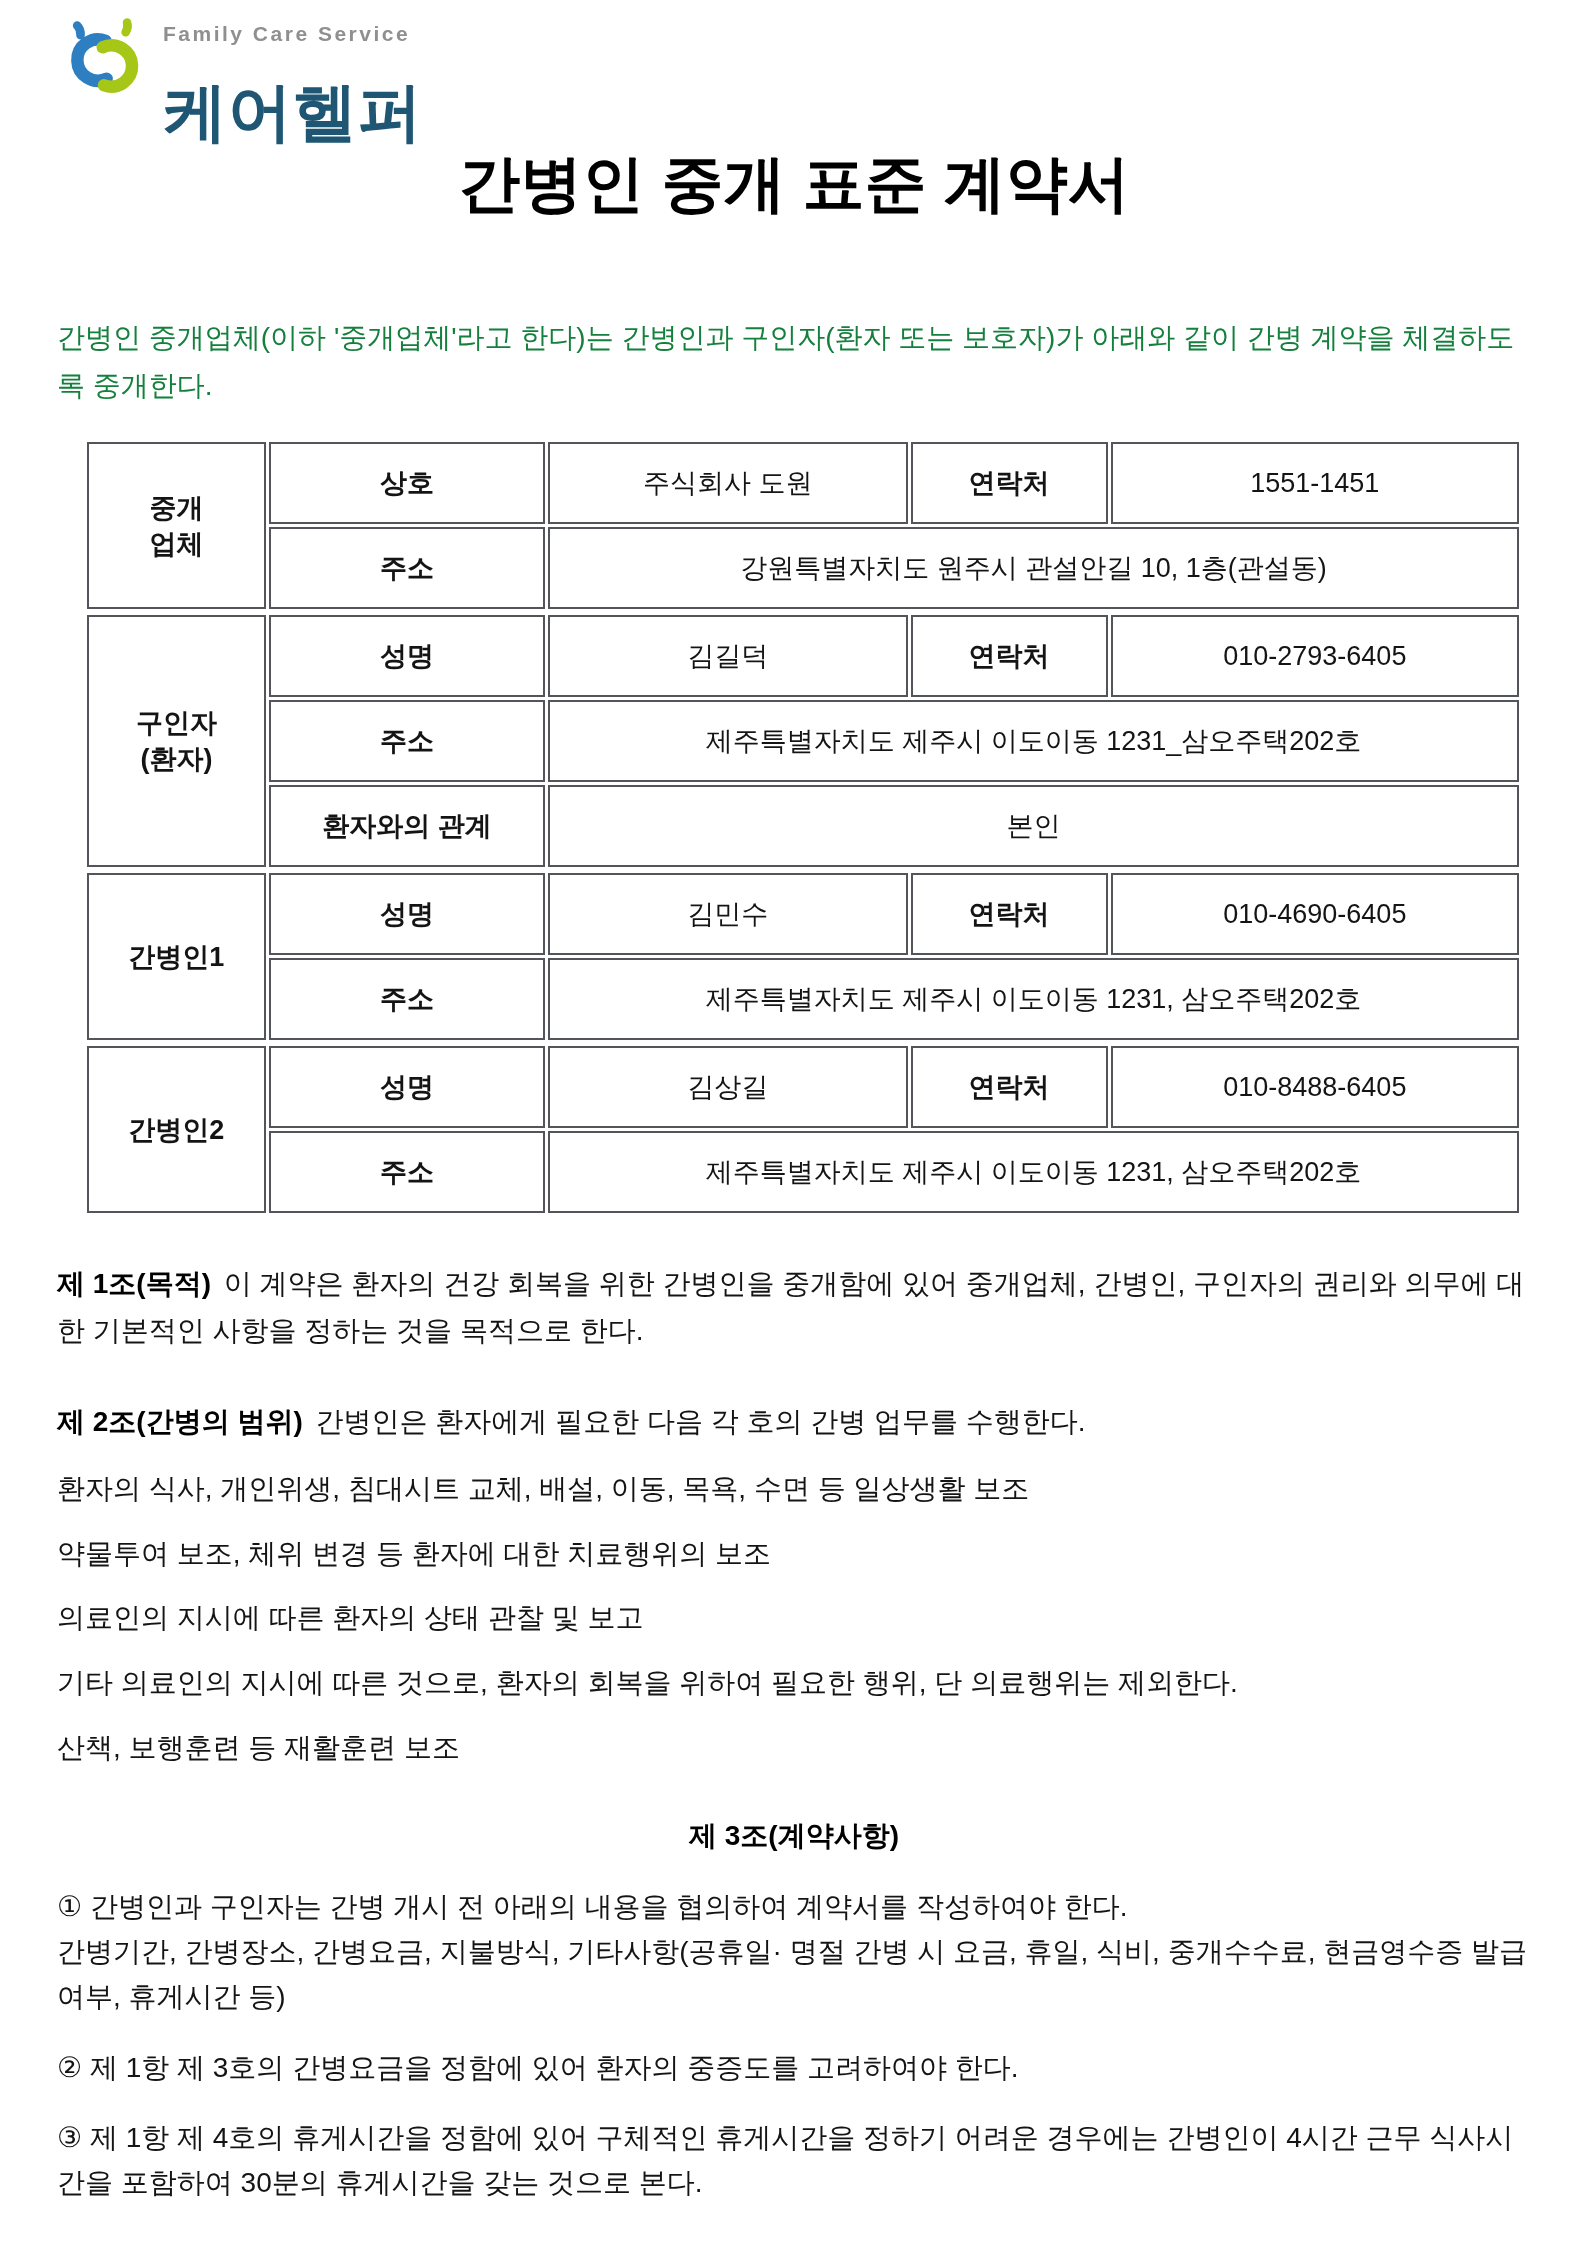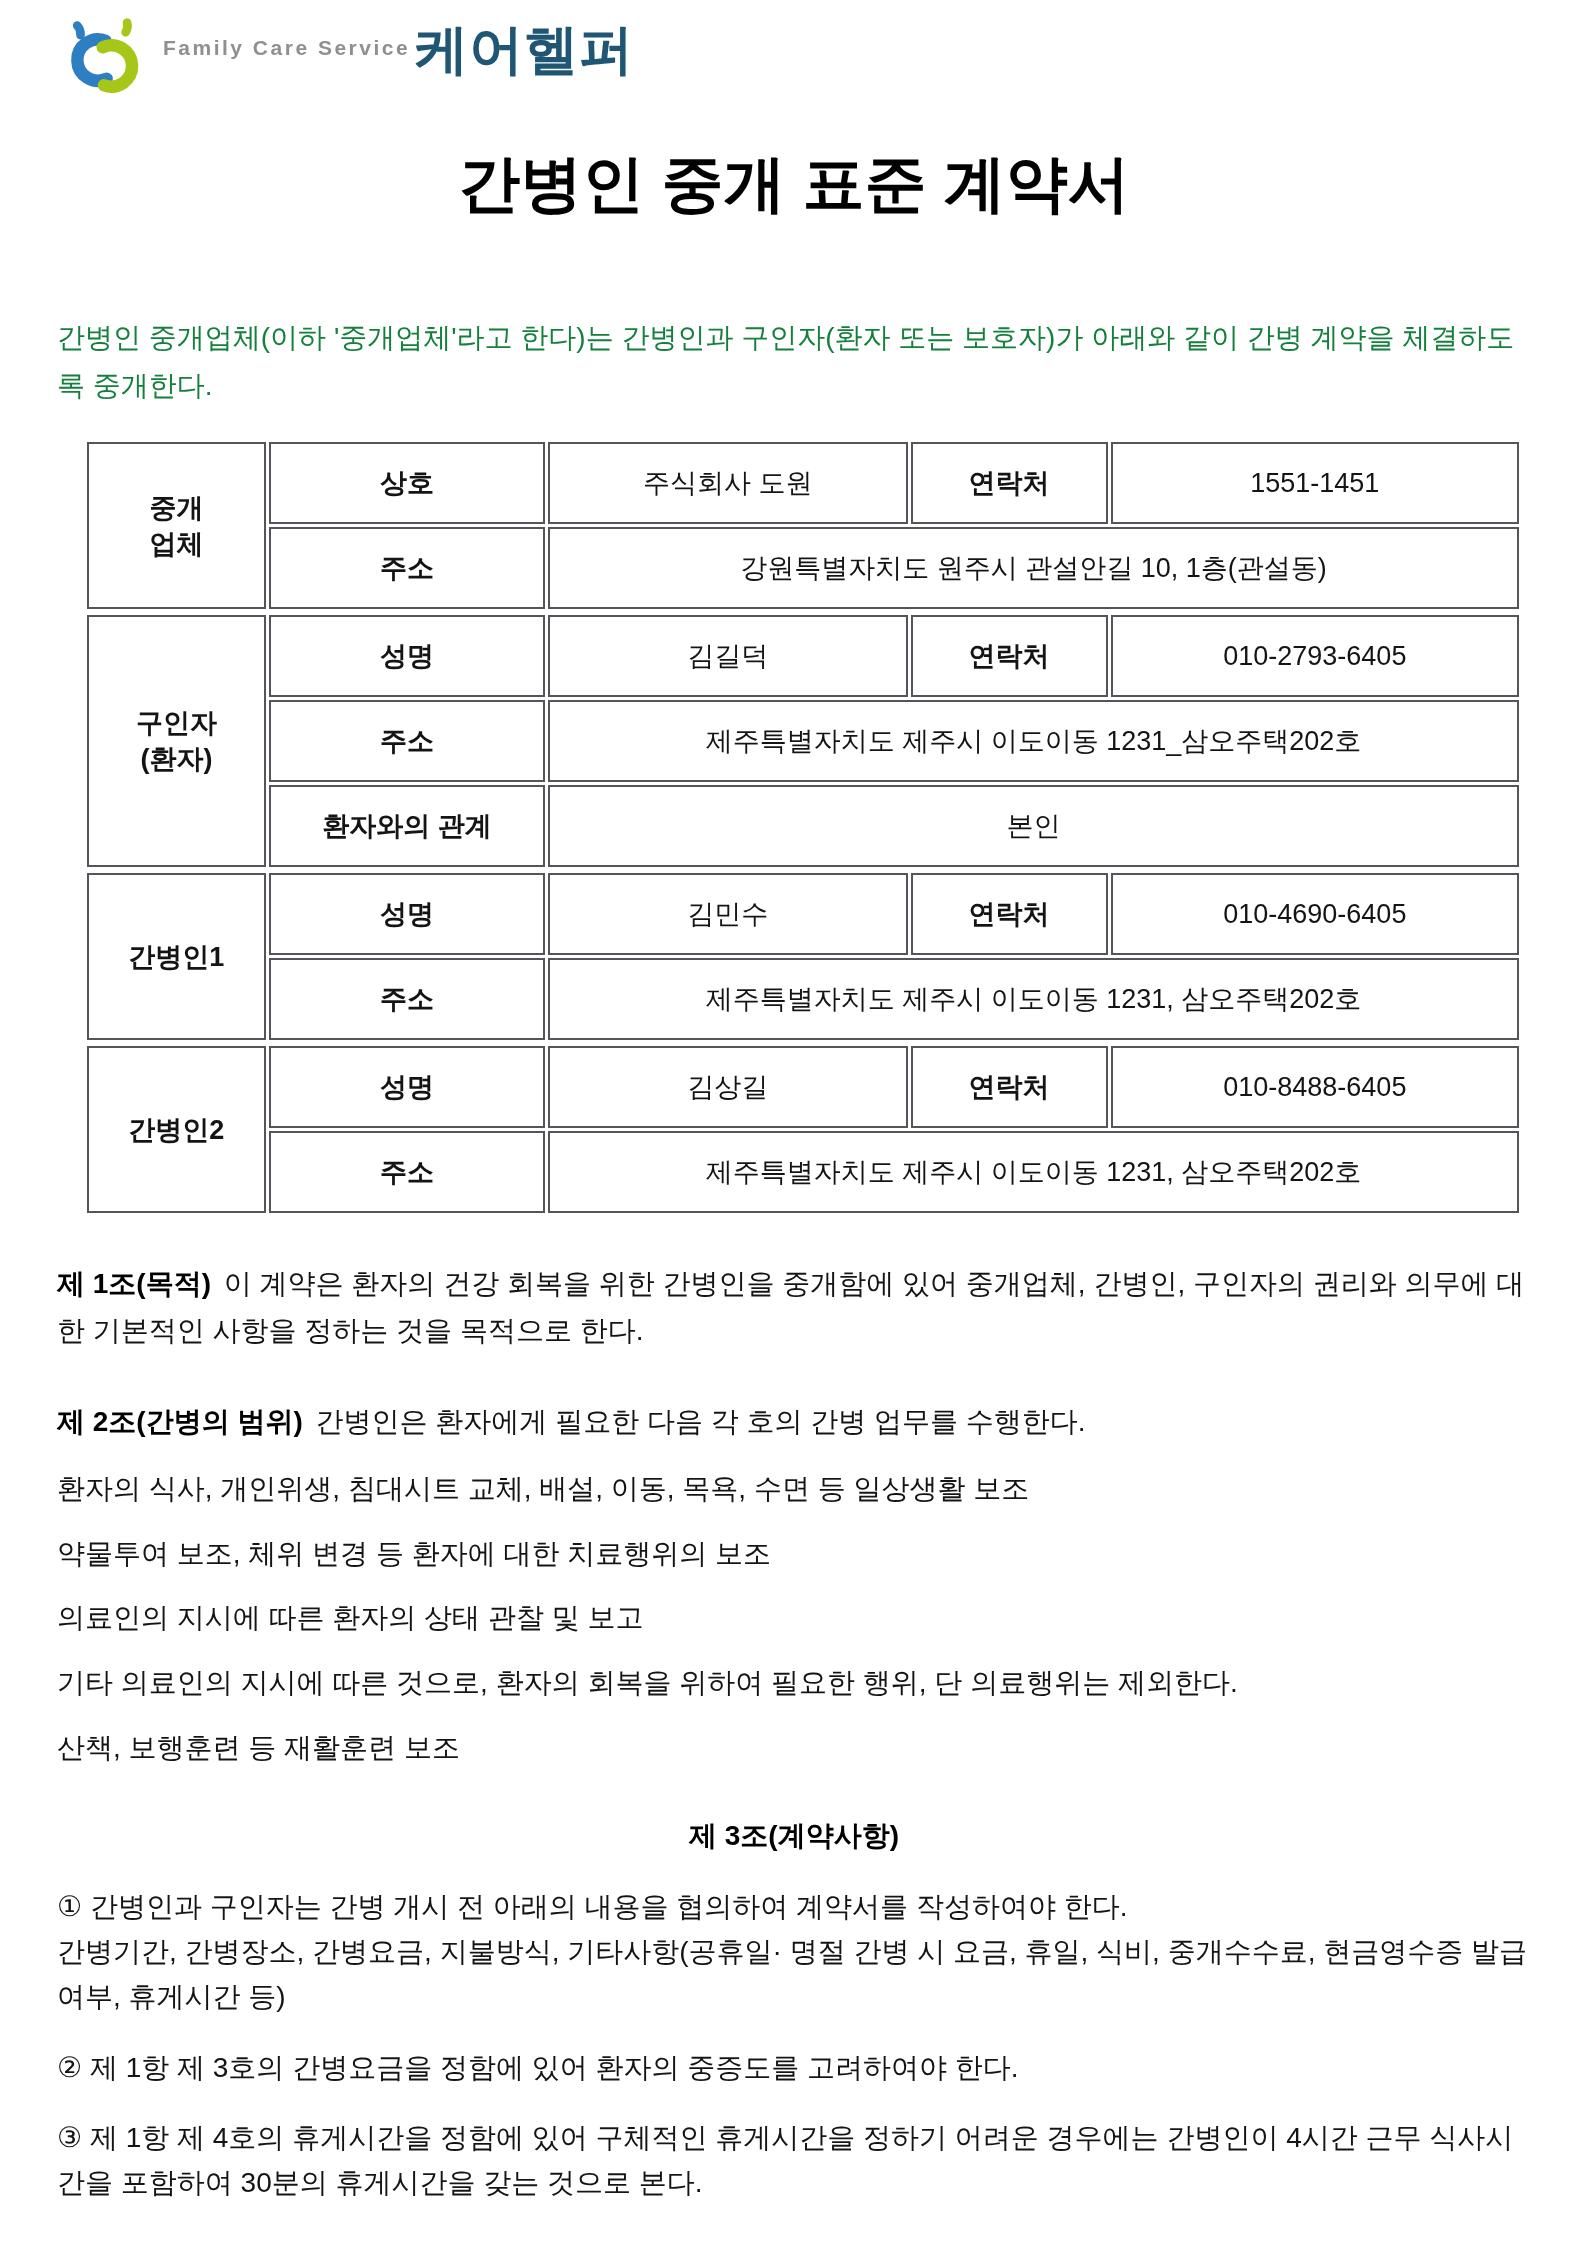--- a/index.html
+++ b/index.html
@@ -5,28 +5,29 @@
   html,body{margin:0;padding:0;background:#ffffff;}
   body{
     width:1588px;min-height:2245px;
     font-family:"Liberation Sans","DejaVu Sans",sans-serif;
     color:#111;box-sizing:border-box;
     padding:12px 57px 40px 57px;
   }
   
   .logo-row{display:flex;align-items:flex-start;gap:10px;height:108px;}
   .logo-mark{width:96px;height:100px;flex:0 0 auto;}
-  .logo-textcol{display:flex;flex-direction:row;align-items:center;padding-top:10px;}
+  .logo-textcol{display:flex;flex-direction:column;align-items:flex-start;padding-top:10px;}
   .tagline{
     font-size:21px;color:#8f8f8f;letter-spacing:2.5px;font-weight:600;
     margin-bottom:2px;padding-right:4px;
   }
   .wordmark{
-    font-size:54px;font-weight:800;color:#1e5673;line-height:1;
+    font-size:64px;font-weight:800;color:#1e5673;line-height:1;
     letter-spacing:1px;
+    margin-top:32px;
   }
   
   .doc-title{
     text-align:center;font-size:62px;font-weight:800;color:#000;
     margin:22px 0 0 0;letter-spacing:0px;
   }
   
   .intro{
     margin:88px 0 0 0;font-size:28px;line-height:1.7;color:#15803d;
     word-break:break-all;

